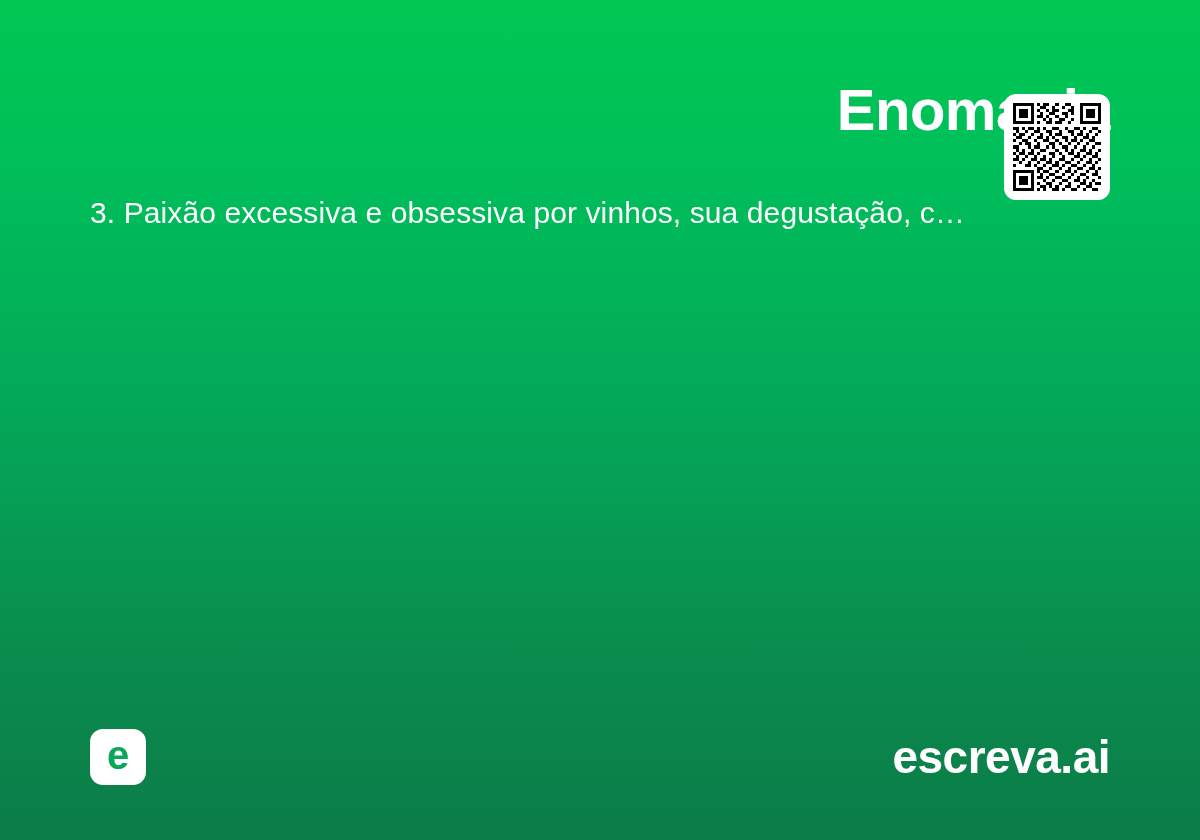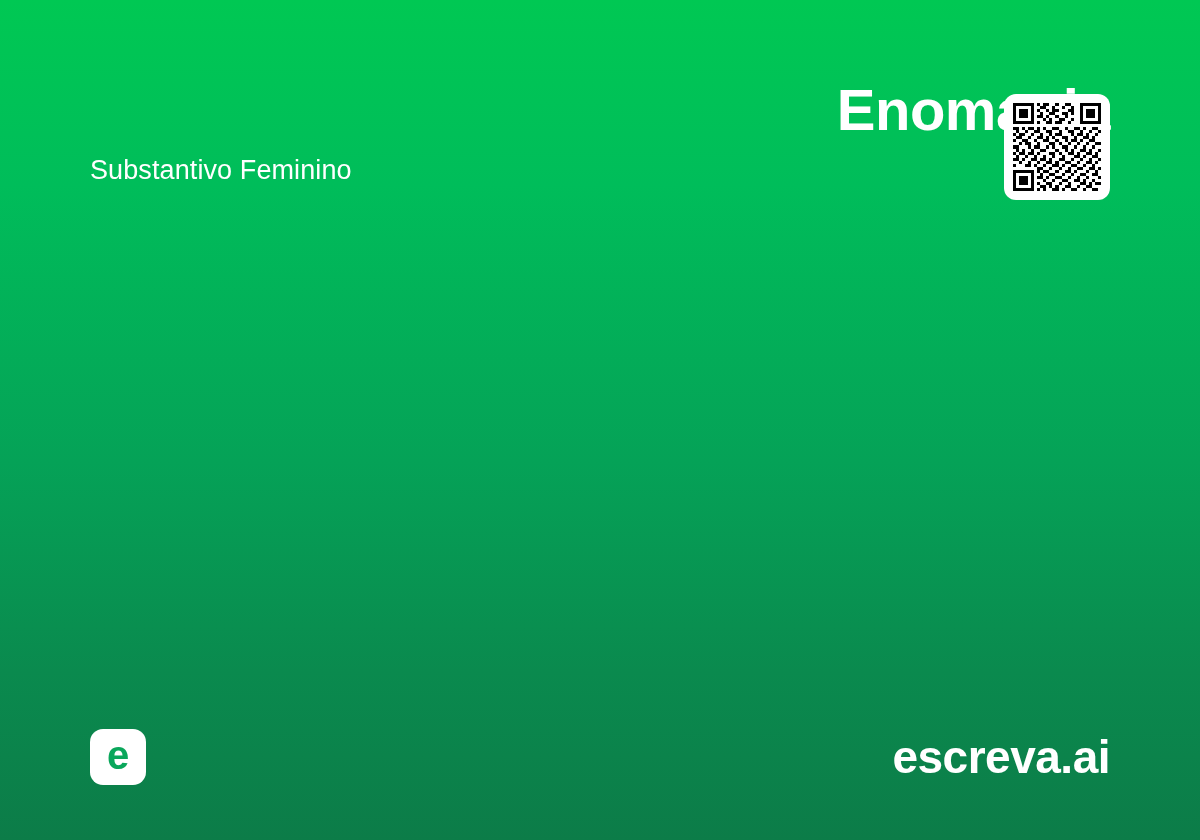--- a/index.html
+++ b/index.html
@@ -328,23 +328,23 @@
           <rect x="13" y="28" width="2" height="1"></rect>
             <rect x="16" y="28" width="1" height="1"></rect>
           <rect x="19" y="28" width="2" height="1"></rect>
             <rect x="23" y="28" width="1" height="1"></rect>
           <rect x="26" y="28" width="2" height="1"></rect>
         </g>
       </svg>
     </div>
 
     <h1 class="headline">Enomania</h1>
-    <div class="subtitle">Substantivo Feminino</div>
 
     <div class="definitions">
+      <div class="definition">3. Paixão excessiva e obsessiva por vinhos, sua degustação, c…</div>
     </div>
   </div>
 
   <div class="footer">
     <div class="logo-mark">
       <span>e</span>
     </div>
     <div class="brand">escreva.ai</div>
   </div>
 </div>

